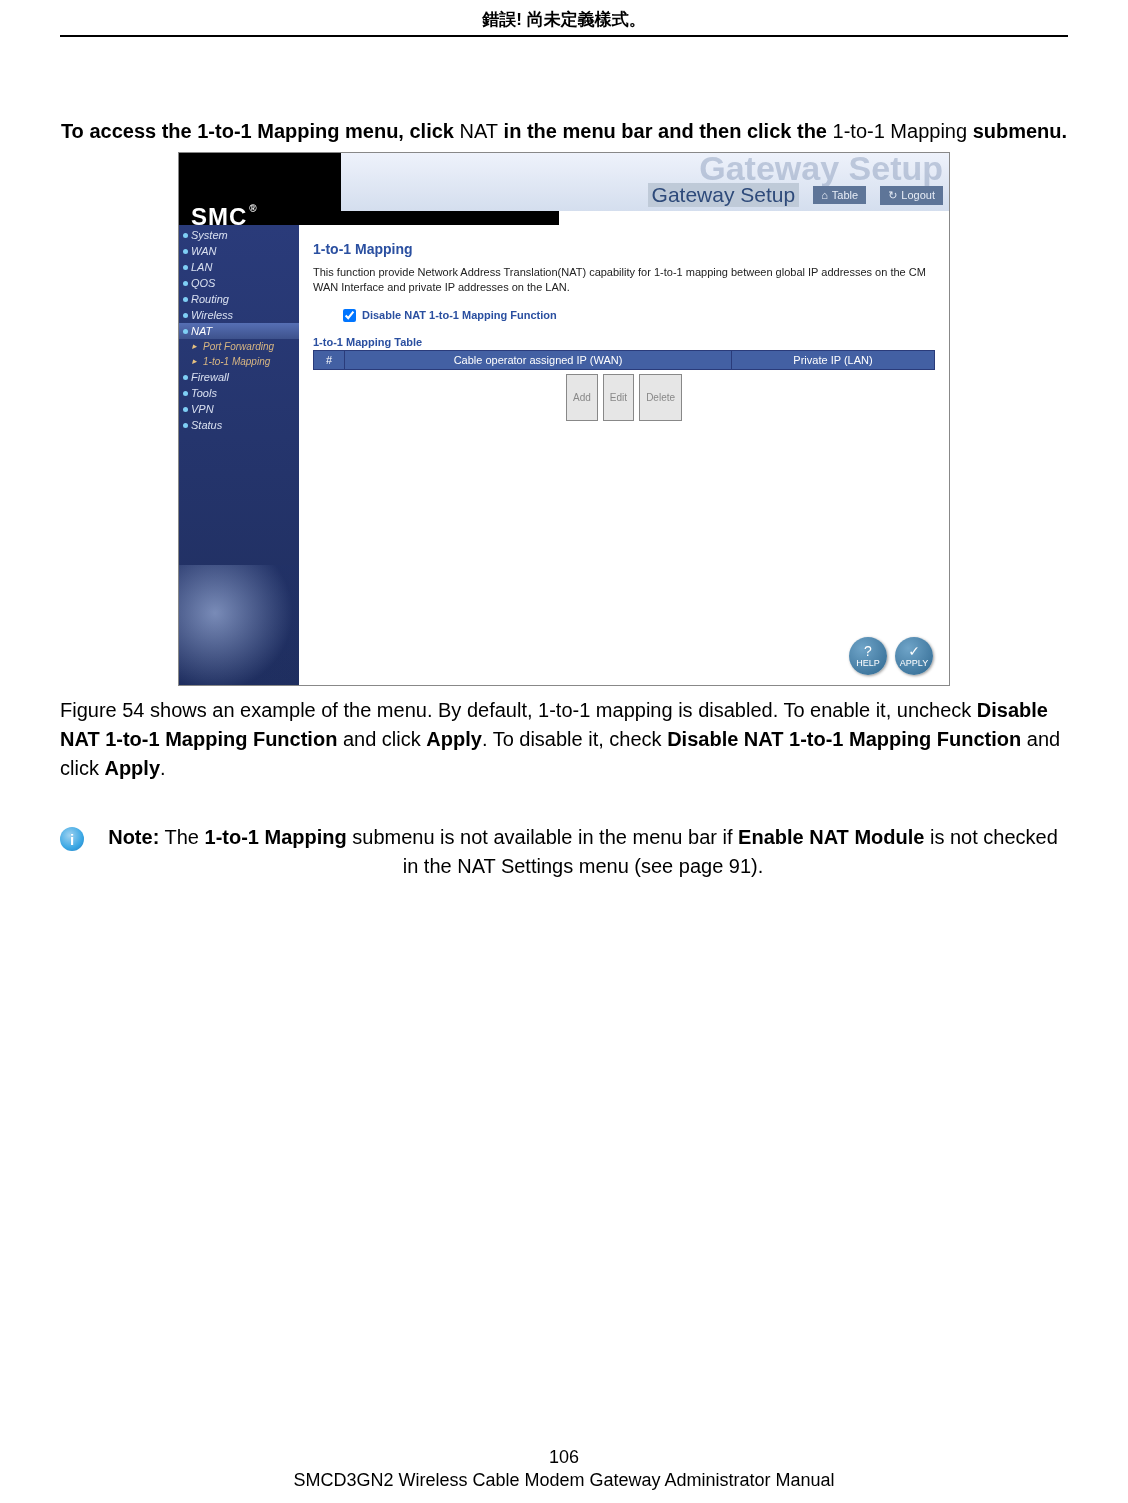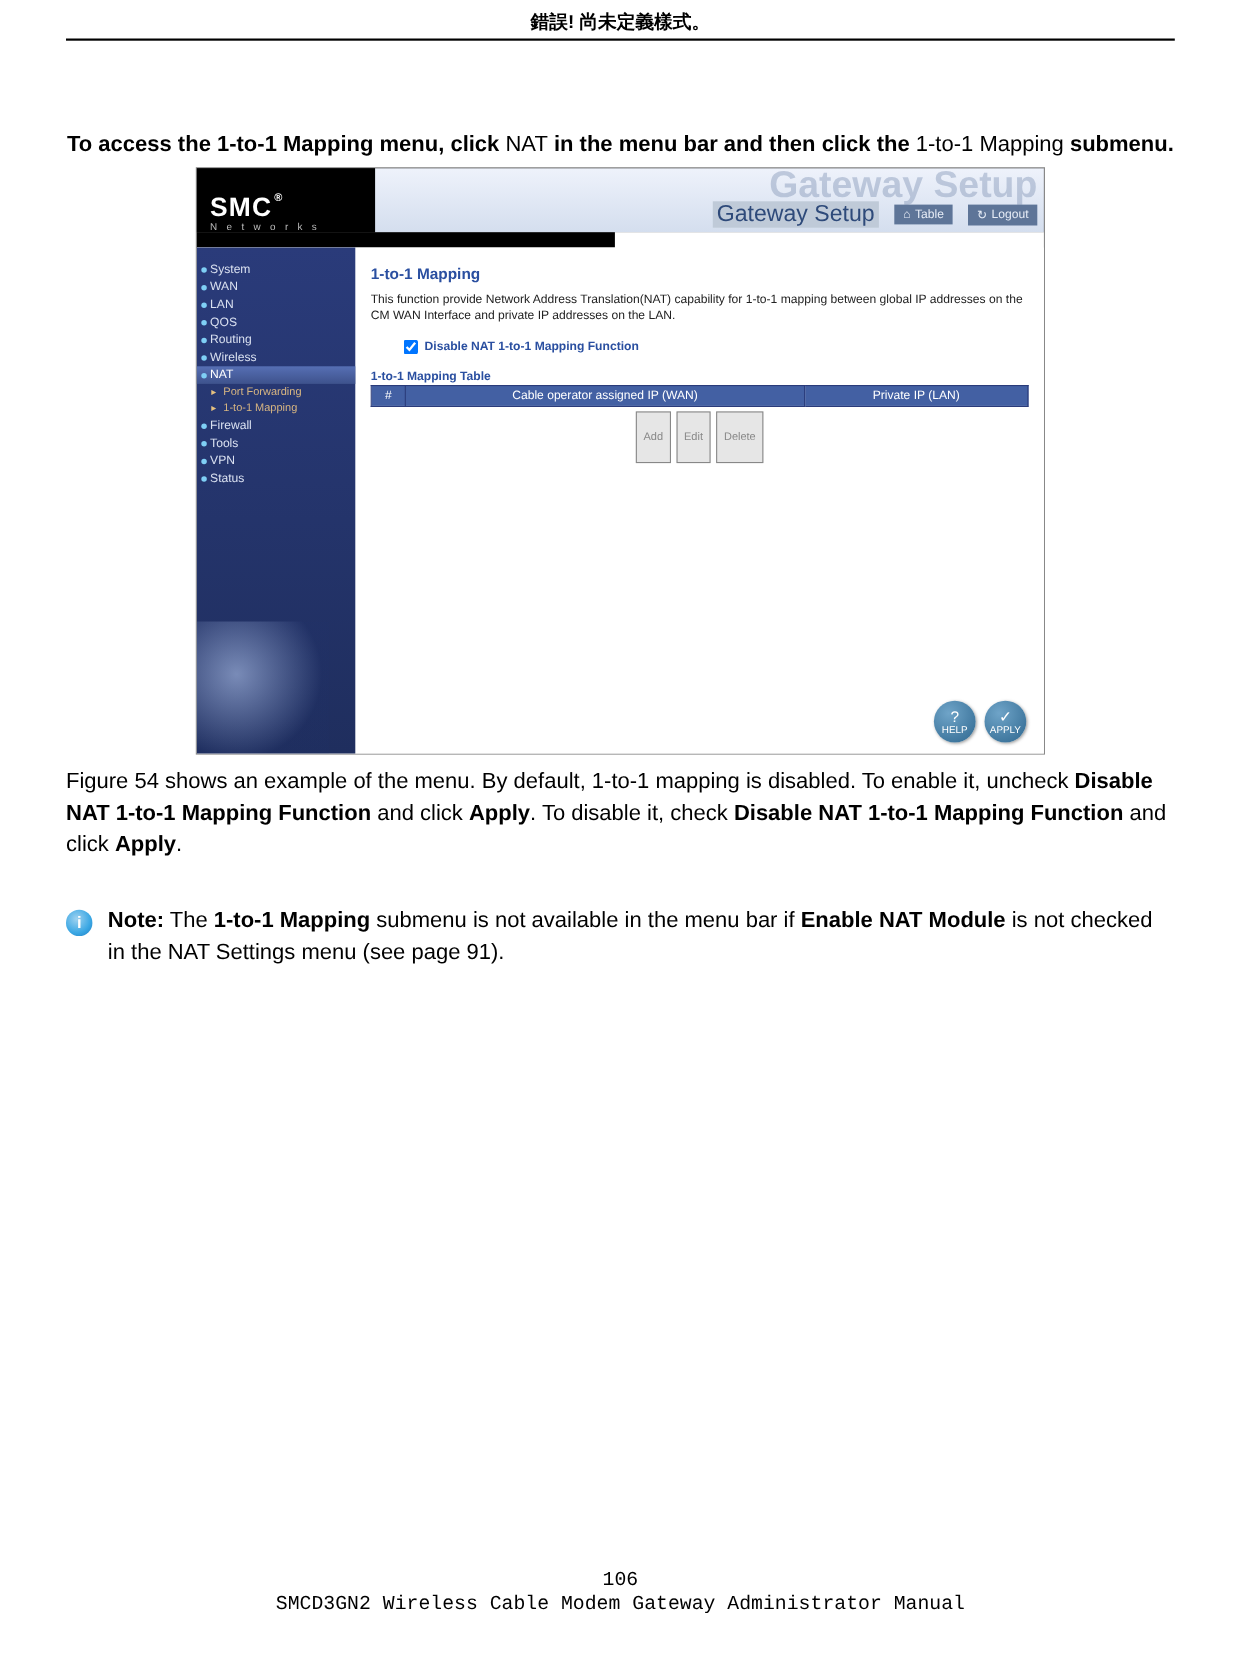--- a/index.html
+++ b/index.html
@@ -67,29 +67,29 @@
   align-items: center;
   justify-content: center;
   color: #fff;
   font-weight: bold;
   font-size: 15px;
   margin-top: 4px;
 }
 .note-text {
   font-size: 20px;
   line-height: 1.45;
+  text-align: center;
 }
 .page-footer {
   position: absolute;
-  bottom: 34px;
+  bottom: 12px;
   left: 0;
   width: 100%;
   text-align: center;
   font-size: 18px;
-  font-family: Liberation Mono, monospace;
 }
 .page-footer .pn { margin-bottom: 2px; }
 
 .shot-wrap {
   width: 770px;
   margin: 0 auto;
   border: 1px solid #888;
 }
 .shot-header {
   height: 58px;
@@ -97,20 +97,21 @@
   display: flex;
   align-items: stretch;
   position: relative;
 }
 .smc-logo {
   width: 140px;
   background: #000;
   color: #fff;
   font-family: Arial, sans-serif;
   padding: 22px 10px 4px 12px;
+  margin-top: 28px;
 }
 .smc-logo .big { font-size: 24px; font-weight: bold; letter-spacing: 1px; display: flex; align-items: flex-start; }
 .smc-logo .big .r { font-size: 10px; margin-left: 2px; }
 .smc-logo .small { font-size: 9px; letter-spacing: 3px; color: #bbb; margin-top: -2px; }
 .shot-header-right {
   flex: 1;
   position: relative;
   background: linear-gradient(#eef2fb 0%, #d4deee 100%);
 }
 .gw-ghost {
@@ -150,26 +151,27 @@
   height: 14px;
   background: #000;
   width: 380px;
 }
 .shot-body {
   display: flex;
   background: #fff;
   min-height: 460px;
 }
 .shot-sidebar {
-  width: 144px;
+  width: 120px;
   background: linear-gradient(#2a3b7a, #1f2e5e);
-  padding: 12px 0 40px 0;
+  padding: 2px 0 40px 0;
   font-size: 11px;
   color: #d9e0f0;
   position: relative;
+  font-style: italic;
 }
 .shot-sidebar .sperson {
   position: absolute;
   left: 0;
   bottom: 0;
   width: 120px;
   height: 120px;
   background: radial-gradient(circle at 30% 40%, rgba(180,200,240,0.6), rgba(30,50,110,0.1) 70%);
   pointer-events: none;
 }

